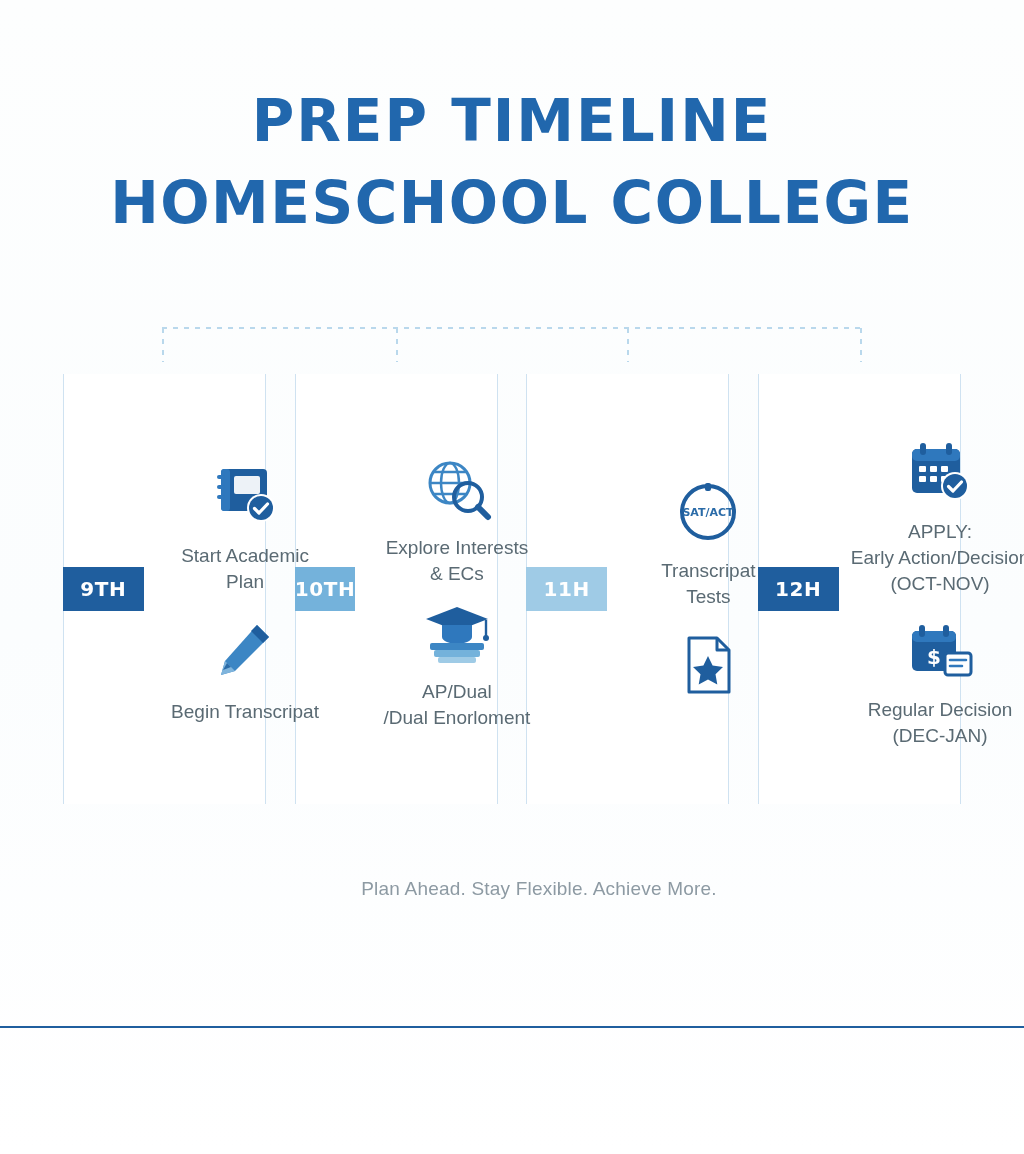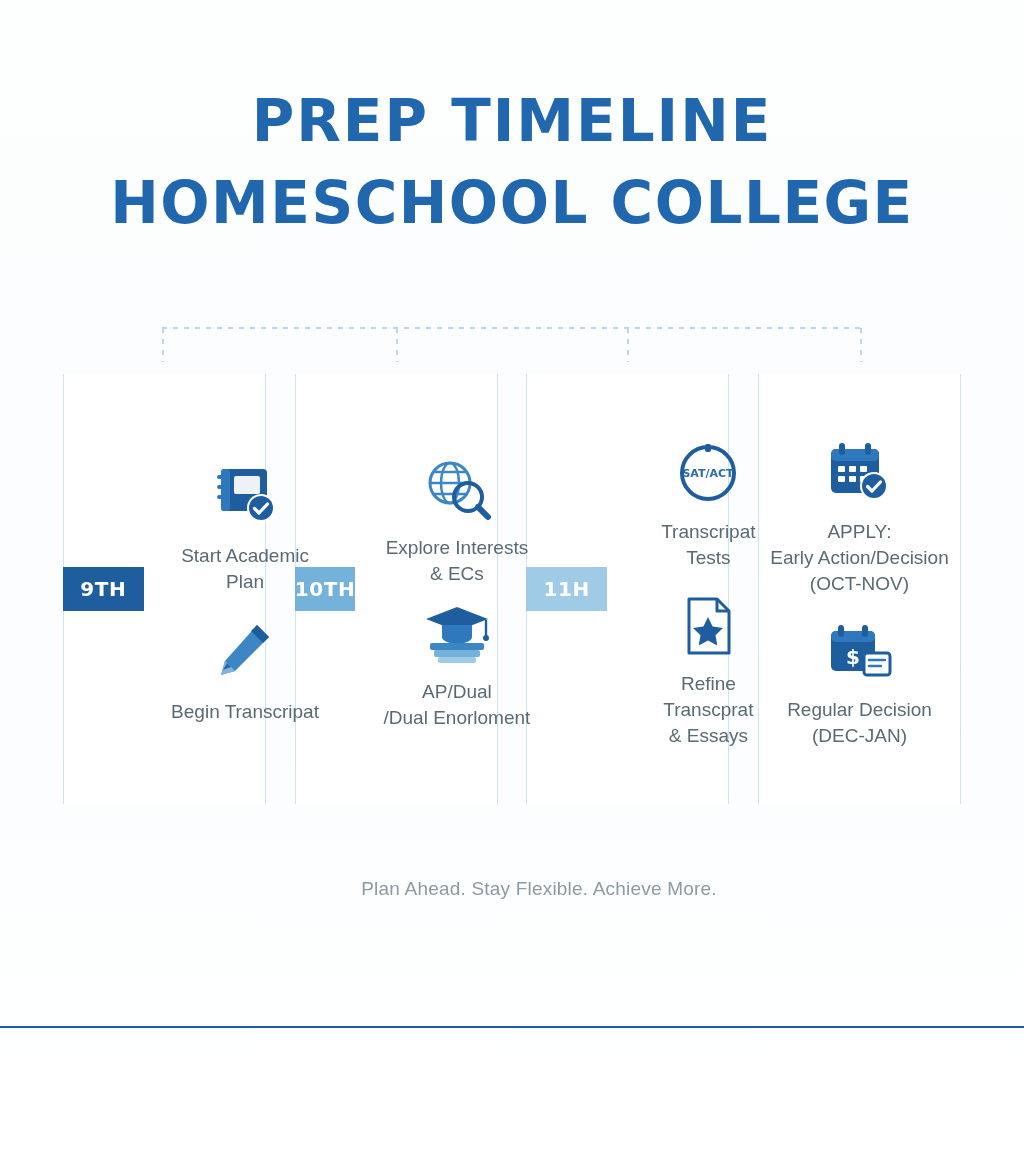--- a/index.html
+++ b/index.html
@@ -269,29 +269,27 @@
         <div class="gap-md"></div>
 
         <div class="entry">
           <span class="icon">
             <svg width="66" height="62" viewBox="0 0 66 62">
               <path d="M14,4 H42 L54,16 V58 H14 Z" fill="#ffffff" stroke="#1f5e9e" stroke-width="3" stroke-linejoin="round"></path>
               <path d="M42,4 V16 H54" fill="none" stroke="#1f5e9e" stroke-width="3" stroke-linejoin="round"></path>
               <path d="M33,22 l4.6,9.4 l10.4,1.5 l-7.5,7.3 l1.8,10.3 l-9.3,-4.9 l-9.3,4.9 l1.8,-10.3 l-7.5,-7.3 l10.4,-1.5 Z" fill="#1f5e9e"></path>
             </svg>
           </span>
-          <span class="caption">Refine
-Transcprat
-&amp; Essays</span>
         </div>
       </div>
     </div>
 
     <div class="col col-4">
       <div class="col-body"></div>
+      <div class="col-header hdr-12">12H GRADE</div>
       <div class="col-content">
 
         <div class="entry">
           <span class="icon">
             <svg width="80" height="66" viewBox="0 0 80 66">
               <rect x="12" y="10" width="48" height="44" rx="5" fill="#1f5e9e"></rect>
               <rect x="12" y="10" width="48" height="12" rx="5" fill="#2f78bd"></rect>
               <rect x="20" y="4" width="6" height="12" rx="3" fill="#1f5e9e"></rect>
               <rect x="46" y="4" width="6" height="12" rx="3" fill="#1f5e9e"></rect>
               <g fill="#ffffff">

